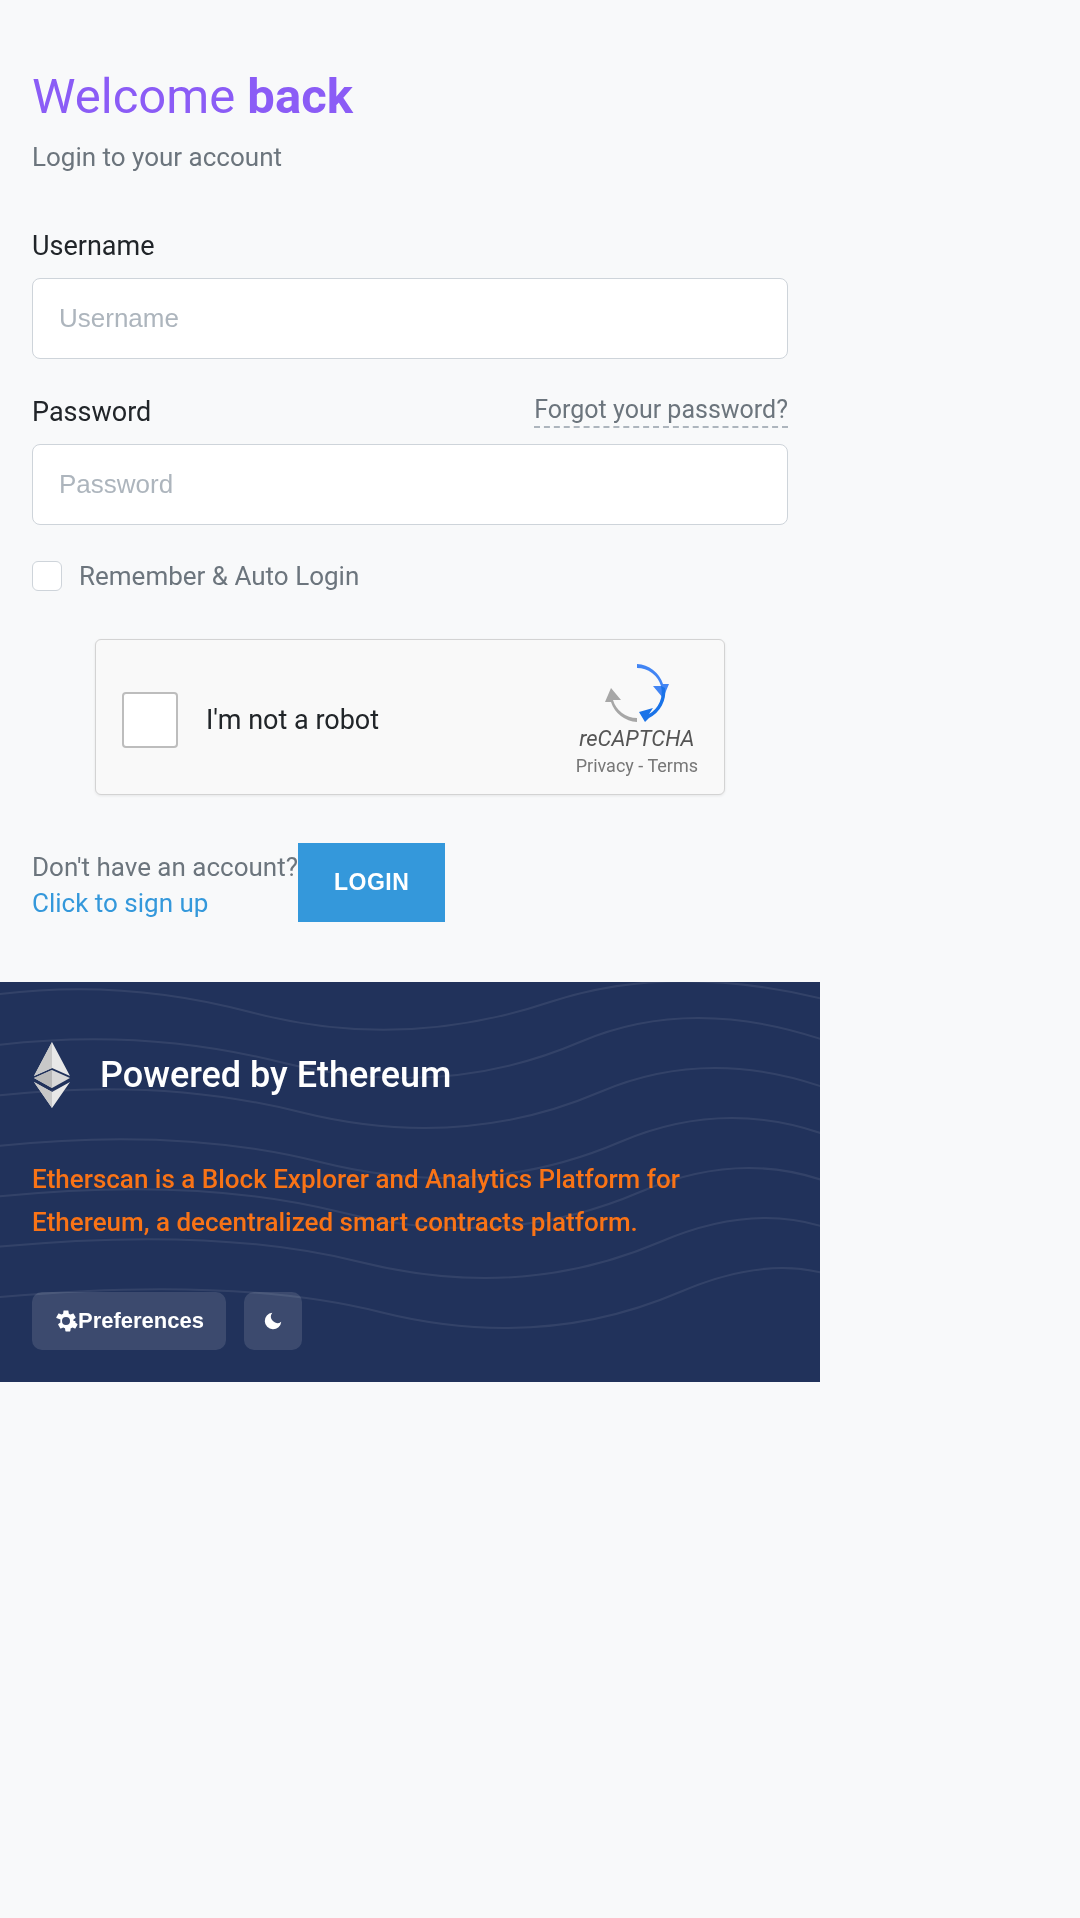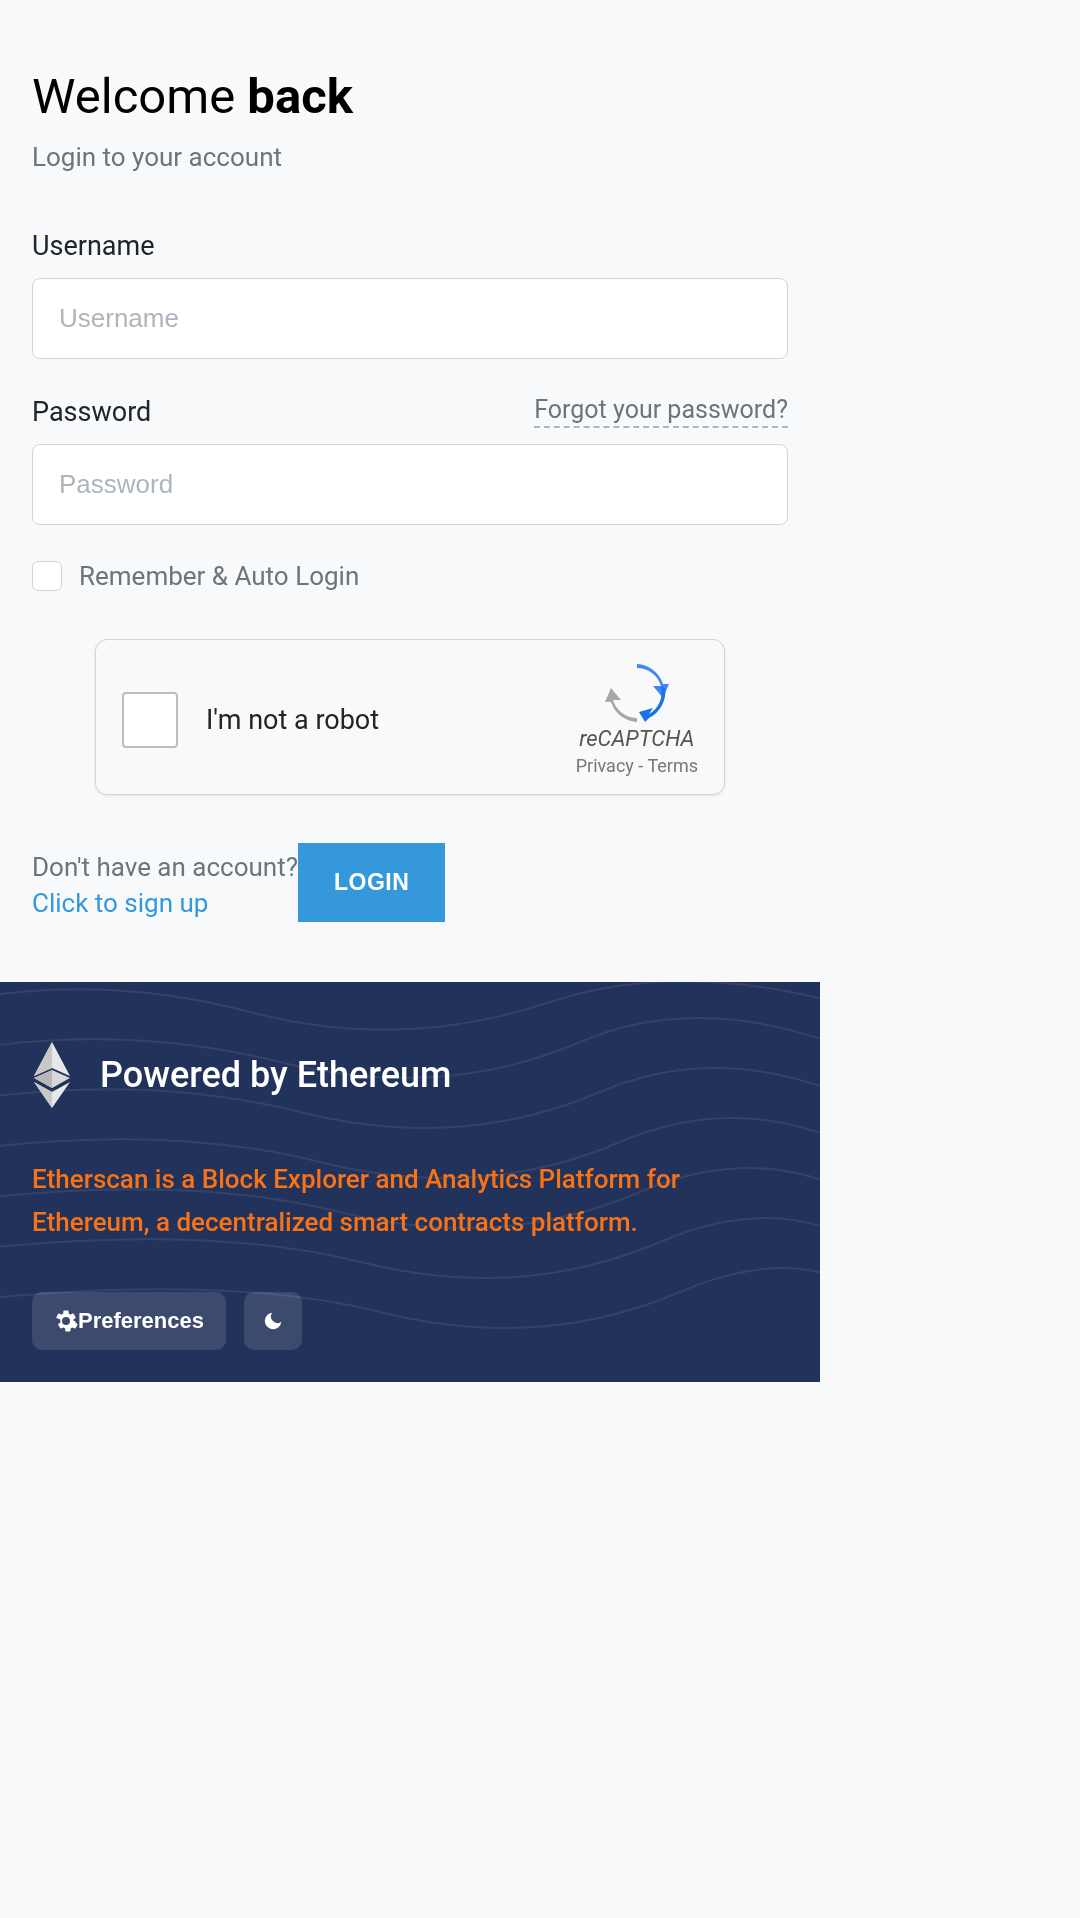--- a/index.html
+++ b/index.html
@@ -13,21 +13,21 @@
       width: 820px;
       min-height: 1457px;
       overflow-x: hidden;
     }
     .container {
       padding: 70px 32px 60px 32px;
     }
     .page-title {
       font-size: 49px;
       font-weight: 400;
-      color: #000000;
+      color: #8b5cf6;
       margin-bottom: 18px;
       line-height: 1.1;
     }
     .page-title .bold {
       font-weight: 700;
     }
     .subtitle {
       font-size: 26px;
       color: #6c757d;
       margin-bottom: 58px;
@@ -81,21 +81,21 @@
     }
     .checkbox-label {
       font-size: 26px;
       color: #6c757d;
     }
     .recaptcha-box {
       width: 630px;
       margin: 0 auto 48px auto;
       background: #f9f9f9;
       border: 1px solid #d3d3d3;
-      border-radius: 12px;
+      border-radius: 6px;
       padding: 24px 26px 18px 26px;
       display: flex;
       align-items: center;
       justify-content: space-between;
       box-shadow: 0 1px 3px rgba(0,0,0,0.08);
     }
     .recaptcha-left {
       display: flex;
       align-items: center;
       gap: 28px;

